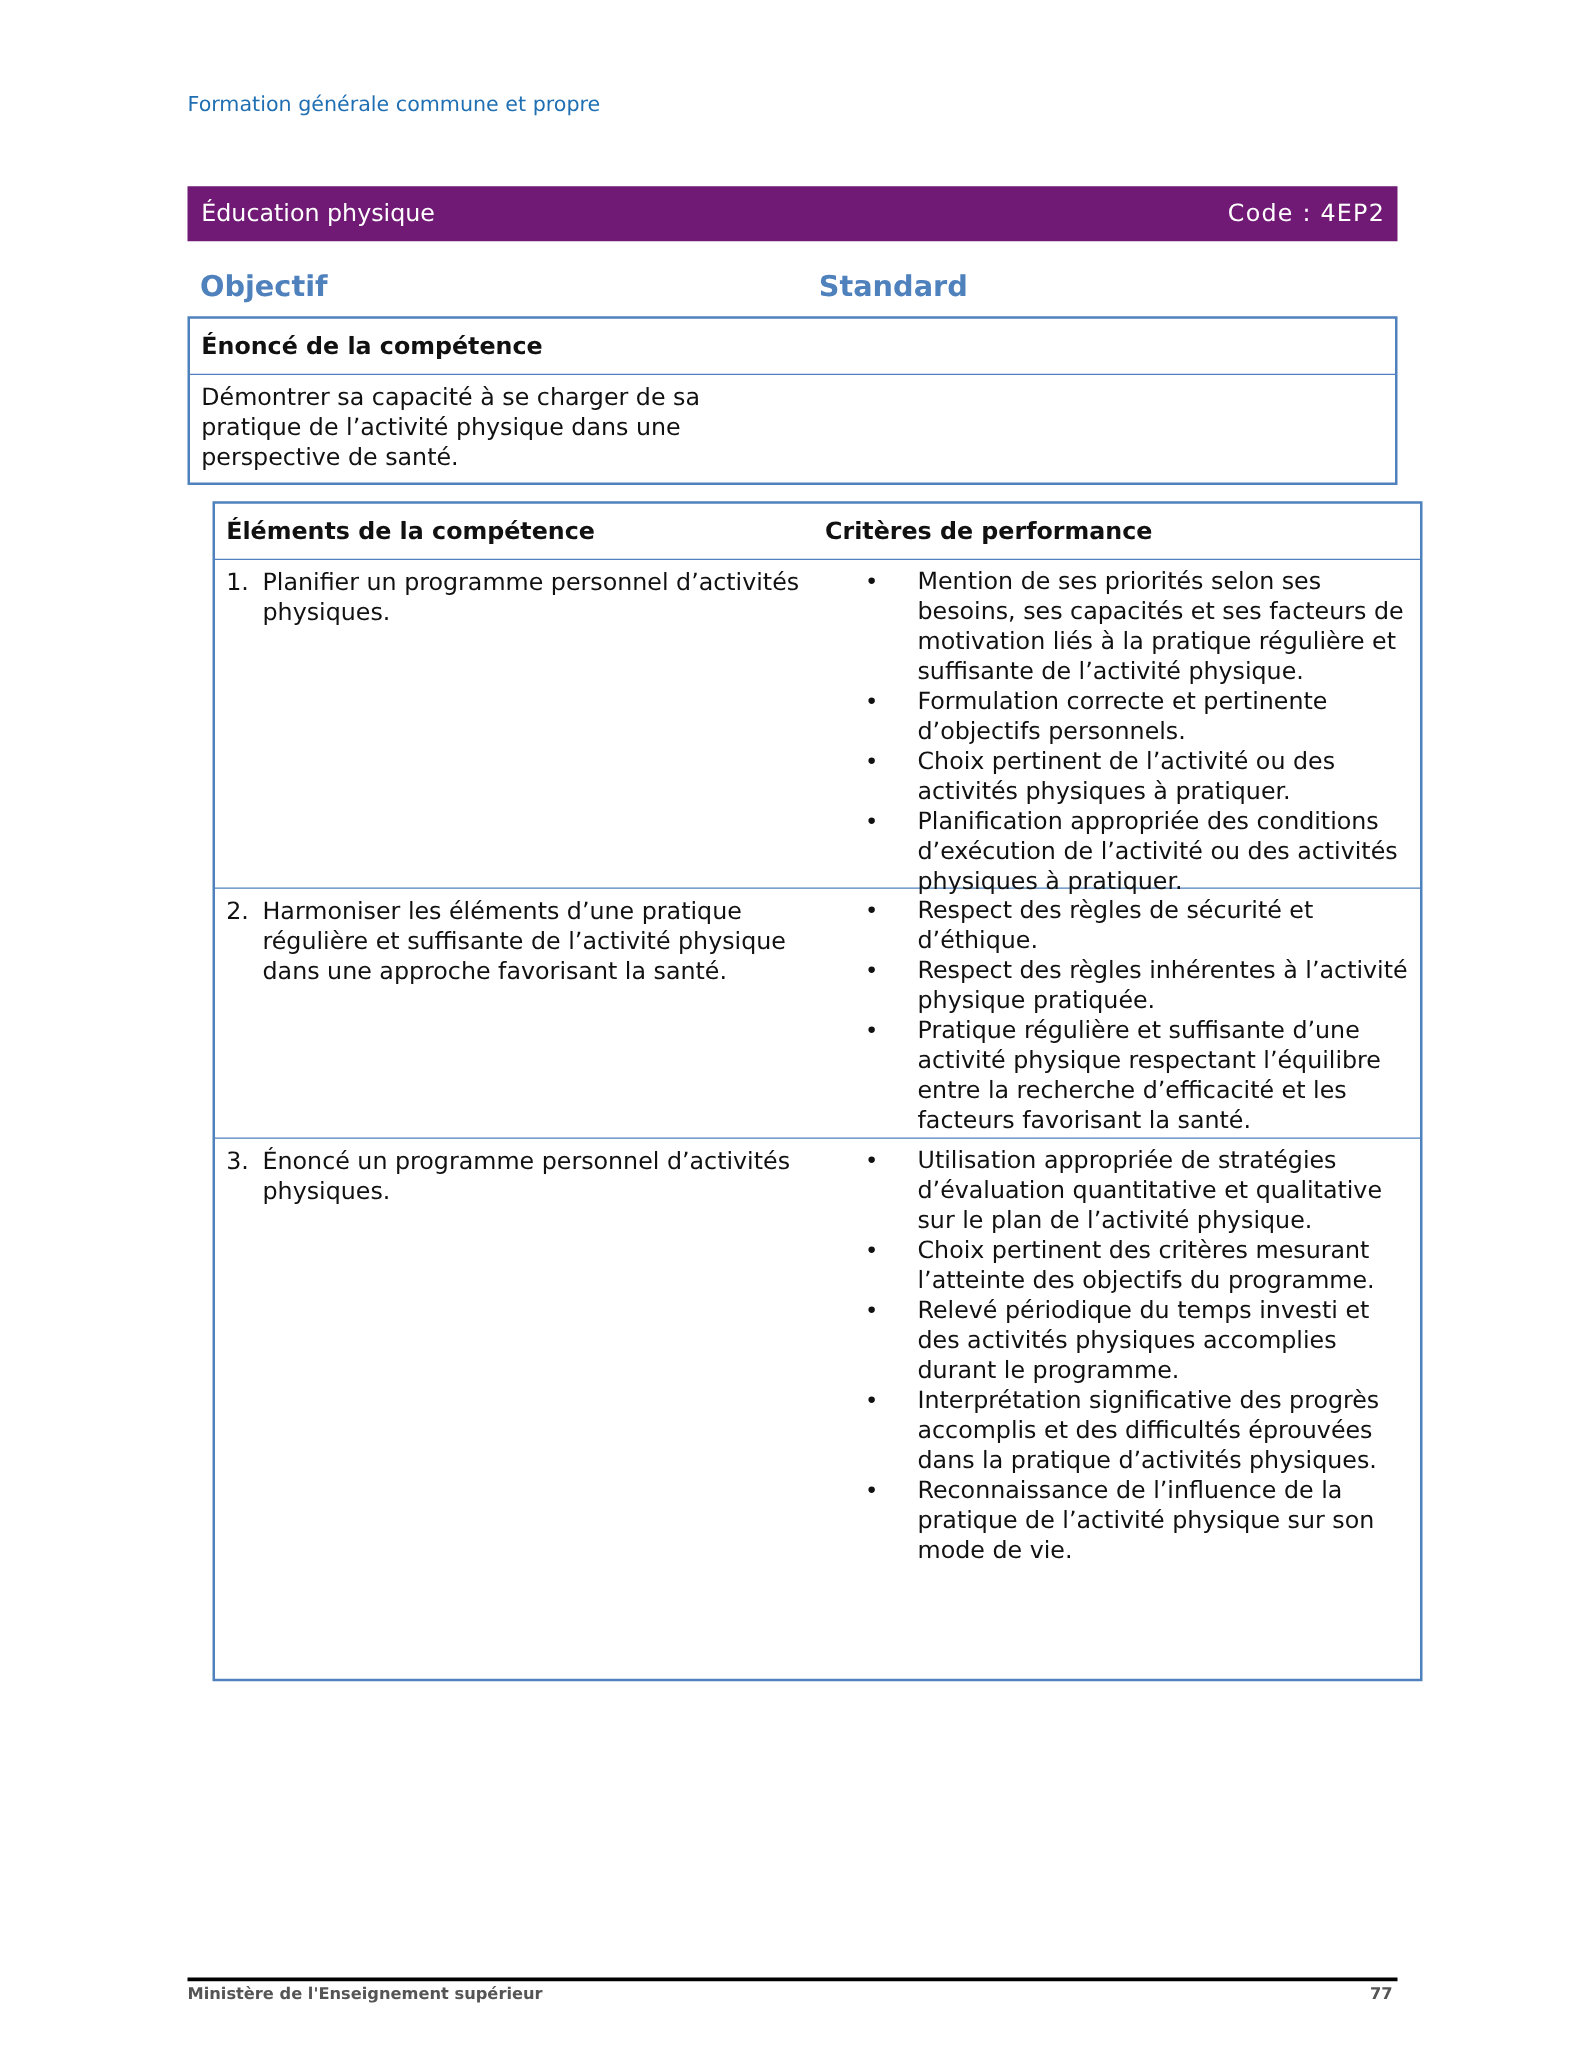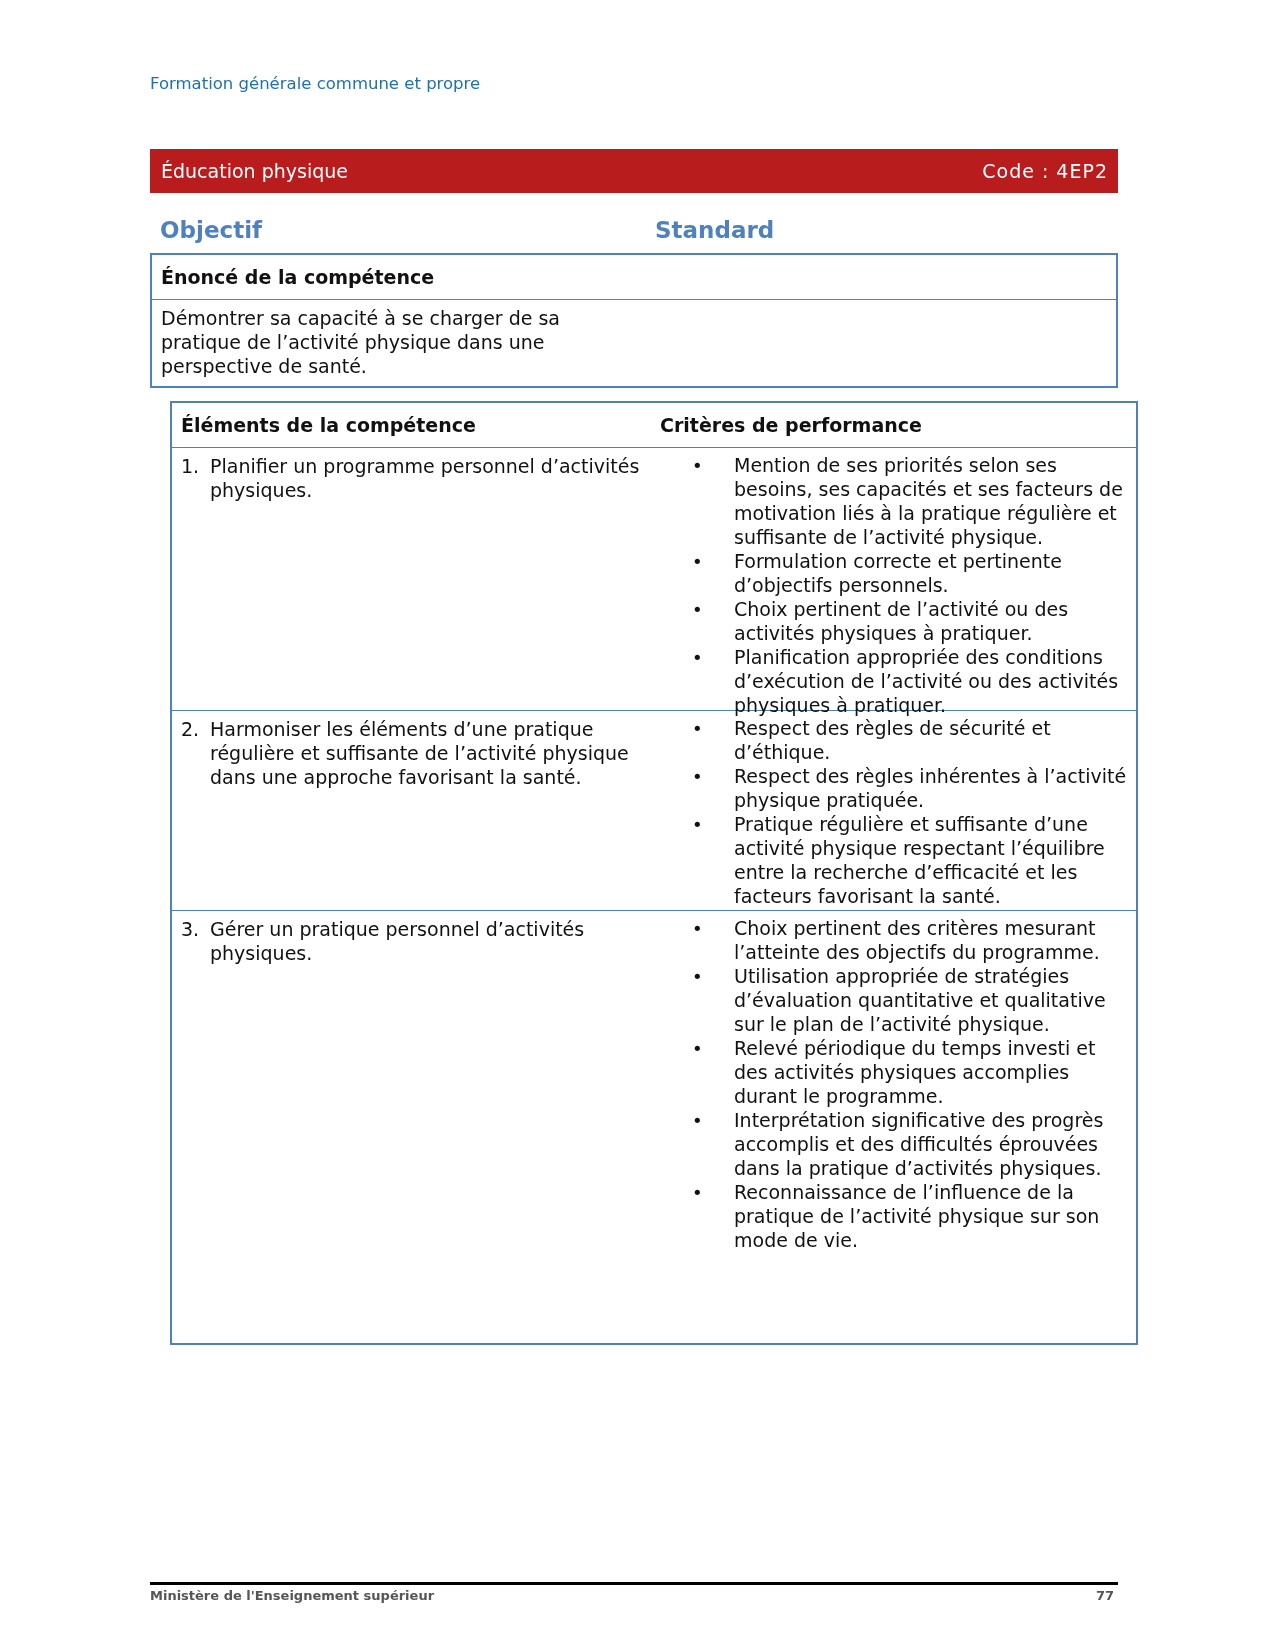--- a/index.html
+++ b/index.html
@@ -1,19 +1,19 @@
 <!DOCTYPE html>
 <html><head>
 <meta charset="utf-8">
 <style>
   html, body { margin: 0; padding: 0; background: #ffffff; }
   body { width: 1275px; height: 1650px; position: relative; overflow: hidden;
          font-family: "DejaVu Sans", sans-serif; color: #111; }
   .running-head { position: absolute; left: 150px; top: 74px; font-size: 16.5px; color: #1f6fb2; letter-spacing: 0; }
-  .course-bar { position: absolute; left: 150px; top: 149px; width: 968px; height: 44px; background: #b91c1c;
+  .course-bar { position: absolute; left: 150px; top: 149px; width: 968px; height: 44px; background: #701a75;
                 color: #ffffff; font-size: 19px; display: flex; align-items: center; justify-content: space-between;
                 box-sizing: border-box; padding: 0 10px 0 11px; }
   .course-bar .code { letter-spacing: 1px; }
   .obj-row { position: absolute; left: 150px; top: 205px; width: 968px; height: 36px; margin-top: 12px; }
   .obj-row .lbl { position: absolute; top: 0; font-size: 23px; font-weight: bold; color: #4f81bd; }
   .obj-row .objectif { left: 10px; }
   .obj-row .standard { left: 505px; }
   .box { position: absolute; left: 150px; width: 968px; border: 2.5px solid #4f81bd; box-sizing: border-box; }
   .enonce { top: 253px; height: 135px; }
   .enonce .hdr { height: 45px; border-bottom: 1px solid #4f81bd; font-weight: bold; font-size: 19px;
@@ -106,30 +106,30 @@
       <div class="bullet">
           <span class="dot"></span>
           <span class="btxt">Pratique régulière et suffisante d’une activité physique respectant l’équilibre entre la recherche d’efficacité et les facteurs favorisant la santé.</span>
         </div>
     </div>
   </div>
 
   <div class="row" style="height:420px;">
     <div class="left">
       <span class="num">3.</span>
-      <span class="txt">Gérer un pratique personnel d’activités physiques.</span>
+      <span class="txt">Énoncé un programme personnel d’activités physiques.</span>
     </div>
     <div class="right">
       <div class="bullet">
           <span class="dot"></span>
-          <span class="btxt">Choix pertinent des critères mesurant l’atteinte des objectifs du programme.</span>
+          <span class="btxt">Utilisation appropriée de stratégies d’évaluation quantitative et qualitative sur le plan de l’activité physique.</span>
         </div>
       <div class="bullet">
           <span class="dot"></span>
-          <span class="btxt">Utilisation appropriée de stratégies d’évaluation quantitative et qualitative sur le plan de l’activité physique.</span>
+          <span class="btxt">Choix pertinent des critères mesurant l’atteinte des objectifs du programme.</span>
         </div>
       <div class="bullet">
           <span class="dot"></span>
           <span class="btxt">Relevé périodique du temps investi et des activités physiques accomplies durant le programme.</span>
         </div>
       <div class="bullet">
           <span class="dot"></span>
           <span class="btxt">Interprétation significative des progrès accomplis et des difficultés éprouvées dans la pratique d’activités physiques.</span>
         </div>
       <div class="bullet">

